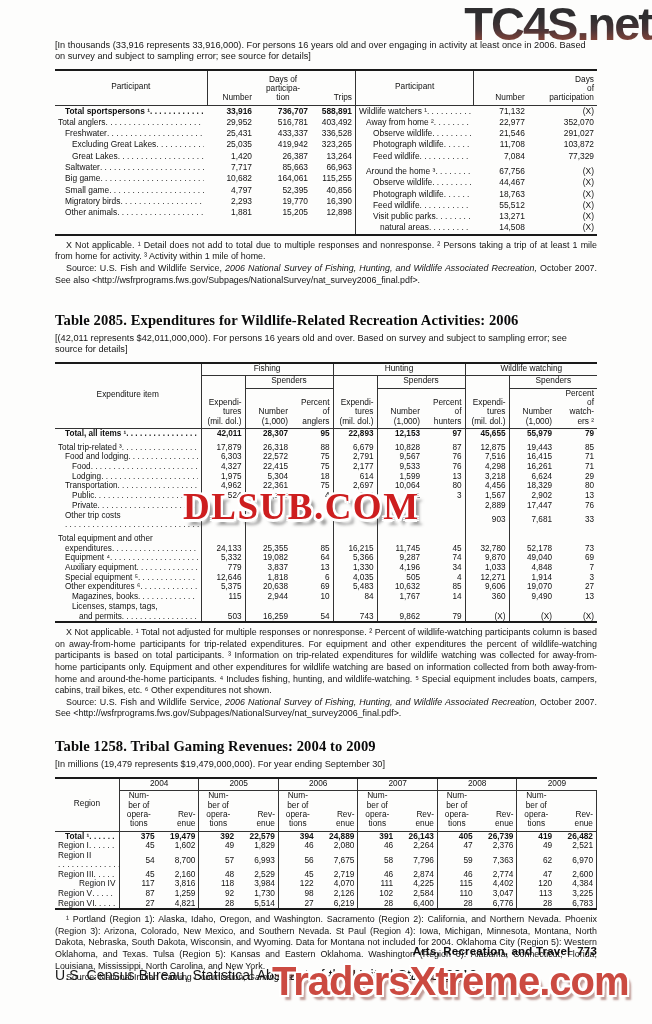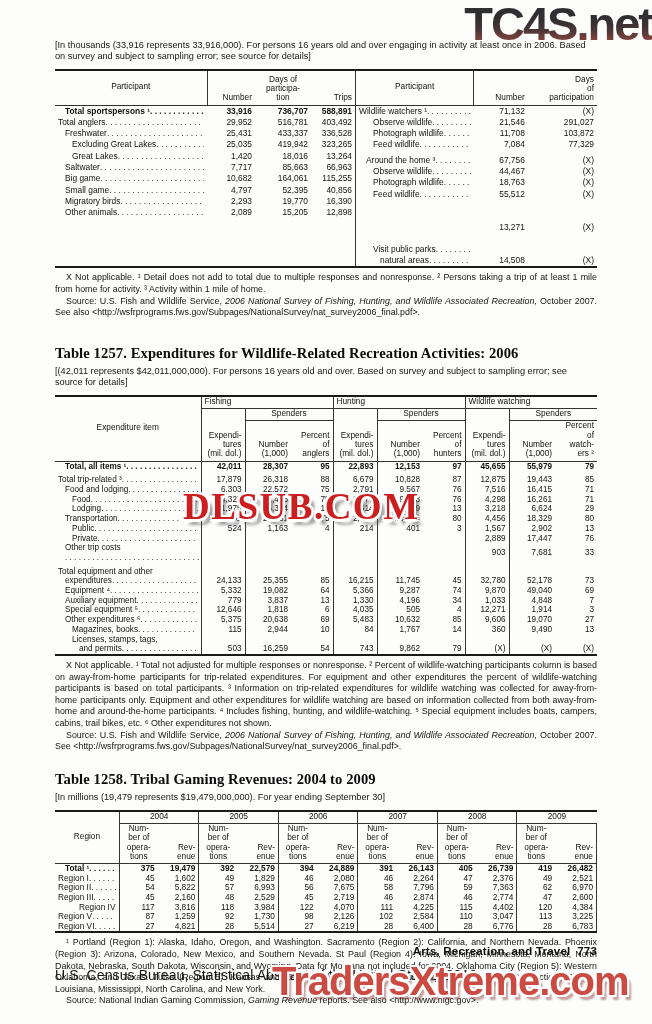--- a/index.html
+++ b/index.html
@@ -40,21 +40,21 @@
   .t1256box th.part { text-align: center; vertical-align: middle; }
   #t1256L th.vline, #t1256L td.vline { border-left: 1px solid #333; }
   #t1256R th.vline, #t1256R td.vline { border-left: 1px solid #333; }
   .t1256box tbody td { line-height: 11.3px; }
   .hdr-c { text-align: center; } .hdr-r { text-align: right; }
 
   
   #t1257 { width: 542px; border-top: 2px solid #1a1a1a; border-bottom: 2px solid #1a1a1a; }
   #t1257 thead th { border-bottom: 1px solid #333; }
   #t1257 th.item { text-align: center; vertical-align: middle; border-right: 1px solid #333; }
-  #t1257 th.grp { text-align: left; border-left: 1px solid #333; }
+  #t1257 th.grp { text-align: center; border-left: 1px solid #333; }
   #t1257 th.exp { border-left: 1px solid #333; border-right: 1px solid #333; text-align: right; }
   #t1257 th.spend { text-align: center; }
   #t1257 th.sub { text-align: right; }
   #t1257 td:nth-child(1) { border-right: 1px solid #333; }
   #t1257 td:nth-child(2), #t1257 td:nth-child(5), #t1257 td:nth-child(8) { border-right: 1px solid #333; }
   #t1257 td:nth-child(5), #t1257 td:nth-child(8) { border-left: 1px solid #333; }
   #t1257 tbody td { font-size: 8.2px; line-height: 9.7px; }
 
   
   #t1258 { width: 542px; border-top: 2px solid #1a1a1a; border-bottom: 2px solid #1a1a1a; }
@@ -192,21 +192,21 @@
               <td class="num">323,265</td>
             </tr>
             <tr>
               <td>
                 <div class="lblwrap" style="padding-left: 14px; align-items: center;">
                   <span class="txt">Great Lakes</span>
                   <span class="dots"></span>
                 </div>
               </td>
               <td class="num">1,420</td>
-              <td class="num">18,016</td>
+              <td class="num">26,387</td>
               <td class="num">13,264</td>
             </tr>
             <tr>
               <td>
                 <div class="lblwrap" style="padding-left: 7px;">
                   <span class="txt">Saltwater</span>
                   <span class="dots"></span>
                 </div>
               </td>
               <td class="num">7,717</td>
@@ -246,21 +246,21 @@
               <td class="num">19,770</td>
               <td class="num">16,390</td>
             </tr>
             <tr>
               <td>
                 <div class="lblwrap" style="padding-left: 7px;">
                   <span class="txt">Other animals</span>
                   <span class="dots"></span>
                 </div>
               </td>
-              <td class="num">2,089</td>
+              <td class="num">1,881</td>
               <td class="num">15,205</td>
               <td class="num">12,898</td>
             </tr>
           </tbody>
       </table>
       <table id="t1256R">
         <colgroup>
             <col style="width:118px">
             <col style="width:54px">
             <col style="width:69px">
@@ -280,20 +280,30 @@
                 <div class="lblwrap" style="padding-left: 0px;">
                   <span class="txt">Wildlife watchers ¹</span>
                   <span class="dots"></span>
                 </div>
               </td>
               <td class="num">71,132</td>
               <td class="num">(X)</td>
             </tr>
             <tr>
               <td>
+                <div class="lblwrap" style="padding-left: 7px;">
+                  <span class="txt">Away from home ²</span>
+                  <span class="dots"></span>
+                </div>
+              </td>
+              <td class="num">22,977</td>
+              <td class="num">352,070</td>
+            </tr>
+            <tr>
+              <td>
                 <div class="lblwrap" style="padding-left: 14px;">
                   <span class="txt">Observe wildlife</span>
                   <span class="dots"></span>
                 </div>
               </td>
               <td class="num">21,546</td>
               <td class="num">291,027</td>
             </tr>
             <tr>
               <td>
@@ -350,21 +360,21 @@
                 <div class="lblwrap" style="padding-left: 14px;">
                   <span class="txt">Feed wildlife</span>
                   <span class="dots"></span>
                 </div>
               </td>
               <td class="num">55,512</td>
               <td class="num">(X)</td>
             </tr>
             <tr>
               <td>
-                <div class="lblwrap" style="padding-left: 14px; margin-top: 44px;">
+                <div class="lblwrap" style="padding-left: 14px;">
                   <span class="txt">Visit public parks</span>
                   <span class="dots"></span>
                 </div>
               </td>
               <td class="num">13,271</td>
               <td class="num">(X)</td>
             </tr>
             <tr>
               <td>
                 <div class="lblwrap" style="padding-left: 21px;">
@@ -377,21 +387,21 @@
             </tr>
           </tbody>
       </table>
     </div>
 
     <div class="notes">
       <p>X Not applicable. ¹ Detail does not add to total due to multiple responses and nonresponse. ² Persons taking a trip of at least 1 mile from home for activity. ³ Activity within 1 mile of home.</p>
       <p class="src"><span>Source: U.S. Fish and Wildlife Service, </span><i>2006 National Survey of Fishing, Hunting, and Wildlife Associated Recreation,</i><span> October 2007. See also &lt;http://wsfrprograms.fws.gov/Subpages/NationalSurvey/nat_survey2006_final.pdf&gt;.</span></p>
     </div>
 
-    <div class="tbl-title sect-space-1">Table 1257. Expenditures for Wildlife-Related Recreation Activities: 2006</div>
+    <div class="tbl-title sect-space-1">Table 2085. Expenditures for Wildlife-Related Recreation Activities: 2006</div>
     <div class="tbl-sub">[(42,011 represents $42,011,000,000). For persons 16 years old and over. Based on survey and subject to sampling error; see source for details]</div>
 
     <table id="t1257">
       <colgroup>
         <col style="width:146px">
         <col style="width:44px">
           <col style="width:46px">
           <col style="width:42px">
         <col style="width:44px">
           <col style="width:46px">
@@ -854,27 +864,27 @@
             <td class="num">2,080</td>
             <td class="num">46</td>
             <td class="num">2,264</td>
             <td class="num">47</td>
             <td class="num">2,376</td>
             <td class="num">49</td>
             <td class="num">2,521</td>
           </tr>
           <tr>
             <td>
-              <div class="lblwrap" style="padding-left: 0px;">
+              <div class="lblwrap" style="padding-left: 0px; flex-direction: column;">
                 <span class="txt">Region II</span>
                 <span class="dots"></span>
               </div>
             </td>
             <td class="num">54</td>
-            <td class="num">5,822</td>
+            <td class="num">8,700</td>
             <td class="num">57</td>
             <td class="num">6,993</td>
             <td class="num">56</td>
             <td class="num">7,675</td>
             <td class="num">58</td>
             <td class="num">7,796</td>
             <td class="num">59</td>
             <td class="num">7,363</td>
             <td class="num">62</td>
             <td class="num">6,970</td>

